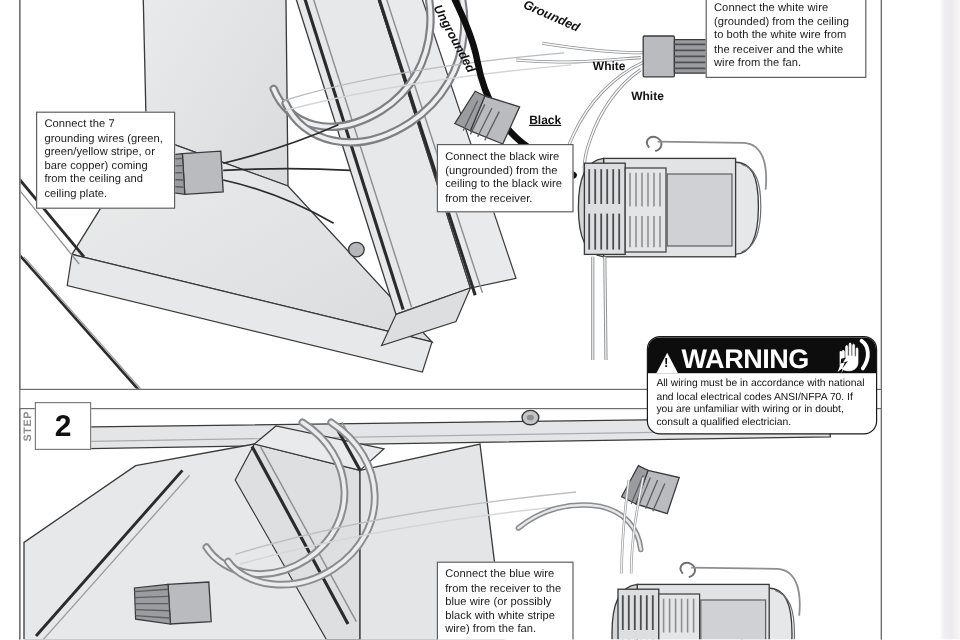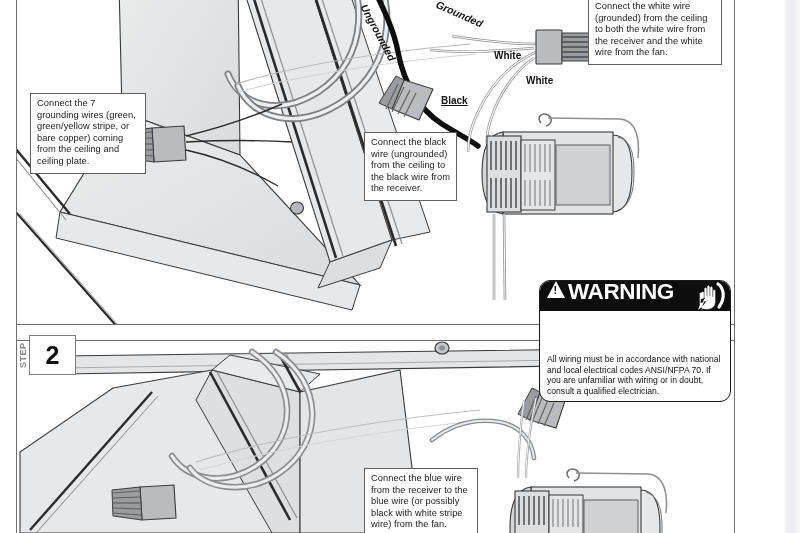--- a/index.html
+++ b/index.html
@@ -75,21 +75,21 @@
     position: absolute;
     background: #ffffff;
     border: 1px solid #5f5f5f;
     padding: 4px 6px 5px 6px;
     font-size: 9.3px;
     line-height: 11.6px;
     color: #1b1b1b;
     letter-spacing: .05px;
   }
   #callout-ground { left: 30px; top: 93px;  width: 116px; }
-  #callout-black  { left: 364px; top: 120px; width: 93px; margin-top: 12px; }
+  #callout-black  { left: 364px; top: 120px; width: 114px; }
   #callout-white  { left: 588px; top: -4px;  width: 134px; }
   #callout-blue   { left: 364px; top: 468px; width: 114px; }
 
   
   .wire-label {
     position: absolute;
     font-size: 10px;
     font-weight: bold;
     color: #121212;
     white-space: nowrap;
@@ -106,21 +106,21 @@
     left: 539px; top: 280px;
     width: 192px;
     background: #ffffff;
     border: 1.4px solid #1a1a1a;
     border-radius: 11px;
     overflow: hidden;
   }
   .warning-bar {
     background: #0d0d0d;
     height: 30px;
-    display: flex; align-items: flex-start;
+    display: flex; align-items: flex-end;
     padding: 0 6px 0 7px;
     position: relative;
   }
   .warning-tri {
     width: 0; height: 0;
     border-left: 9.5px solid transparent;
     border-right: 9.5px solid transparent;
     border-bottom: 17px solid #ffffff;
     position: relative;
     margin-right: 3px;
@@ -146,21 +146,20 @@
   .warning-hand {
     position: absolute;
     right: 3px; top: -1px;
     width: 34px; height: 32px;
   }
   .warning-text {
     padding: 3px 7px 5px 7px;
     font-size: 8.6px;
     line-height: 10.6px;
     color: #101010;
-    margin-top: 40px;
   }
 
   
   .art { position: absolute; left: 0; top: 0; width: 800px; height: 533px; pointer-events: none; }
 </style>
 </head>
 <body>
 
 <div id="page">
 

